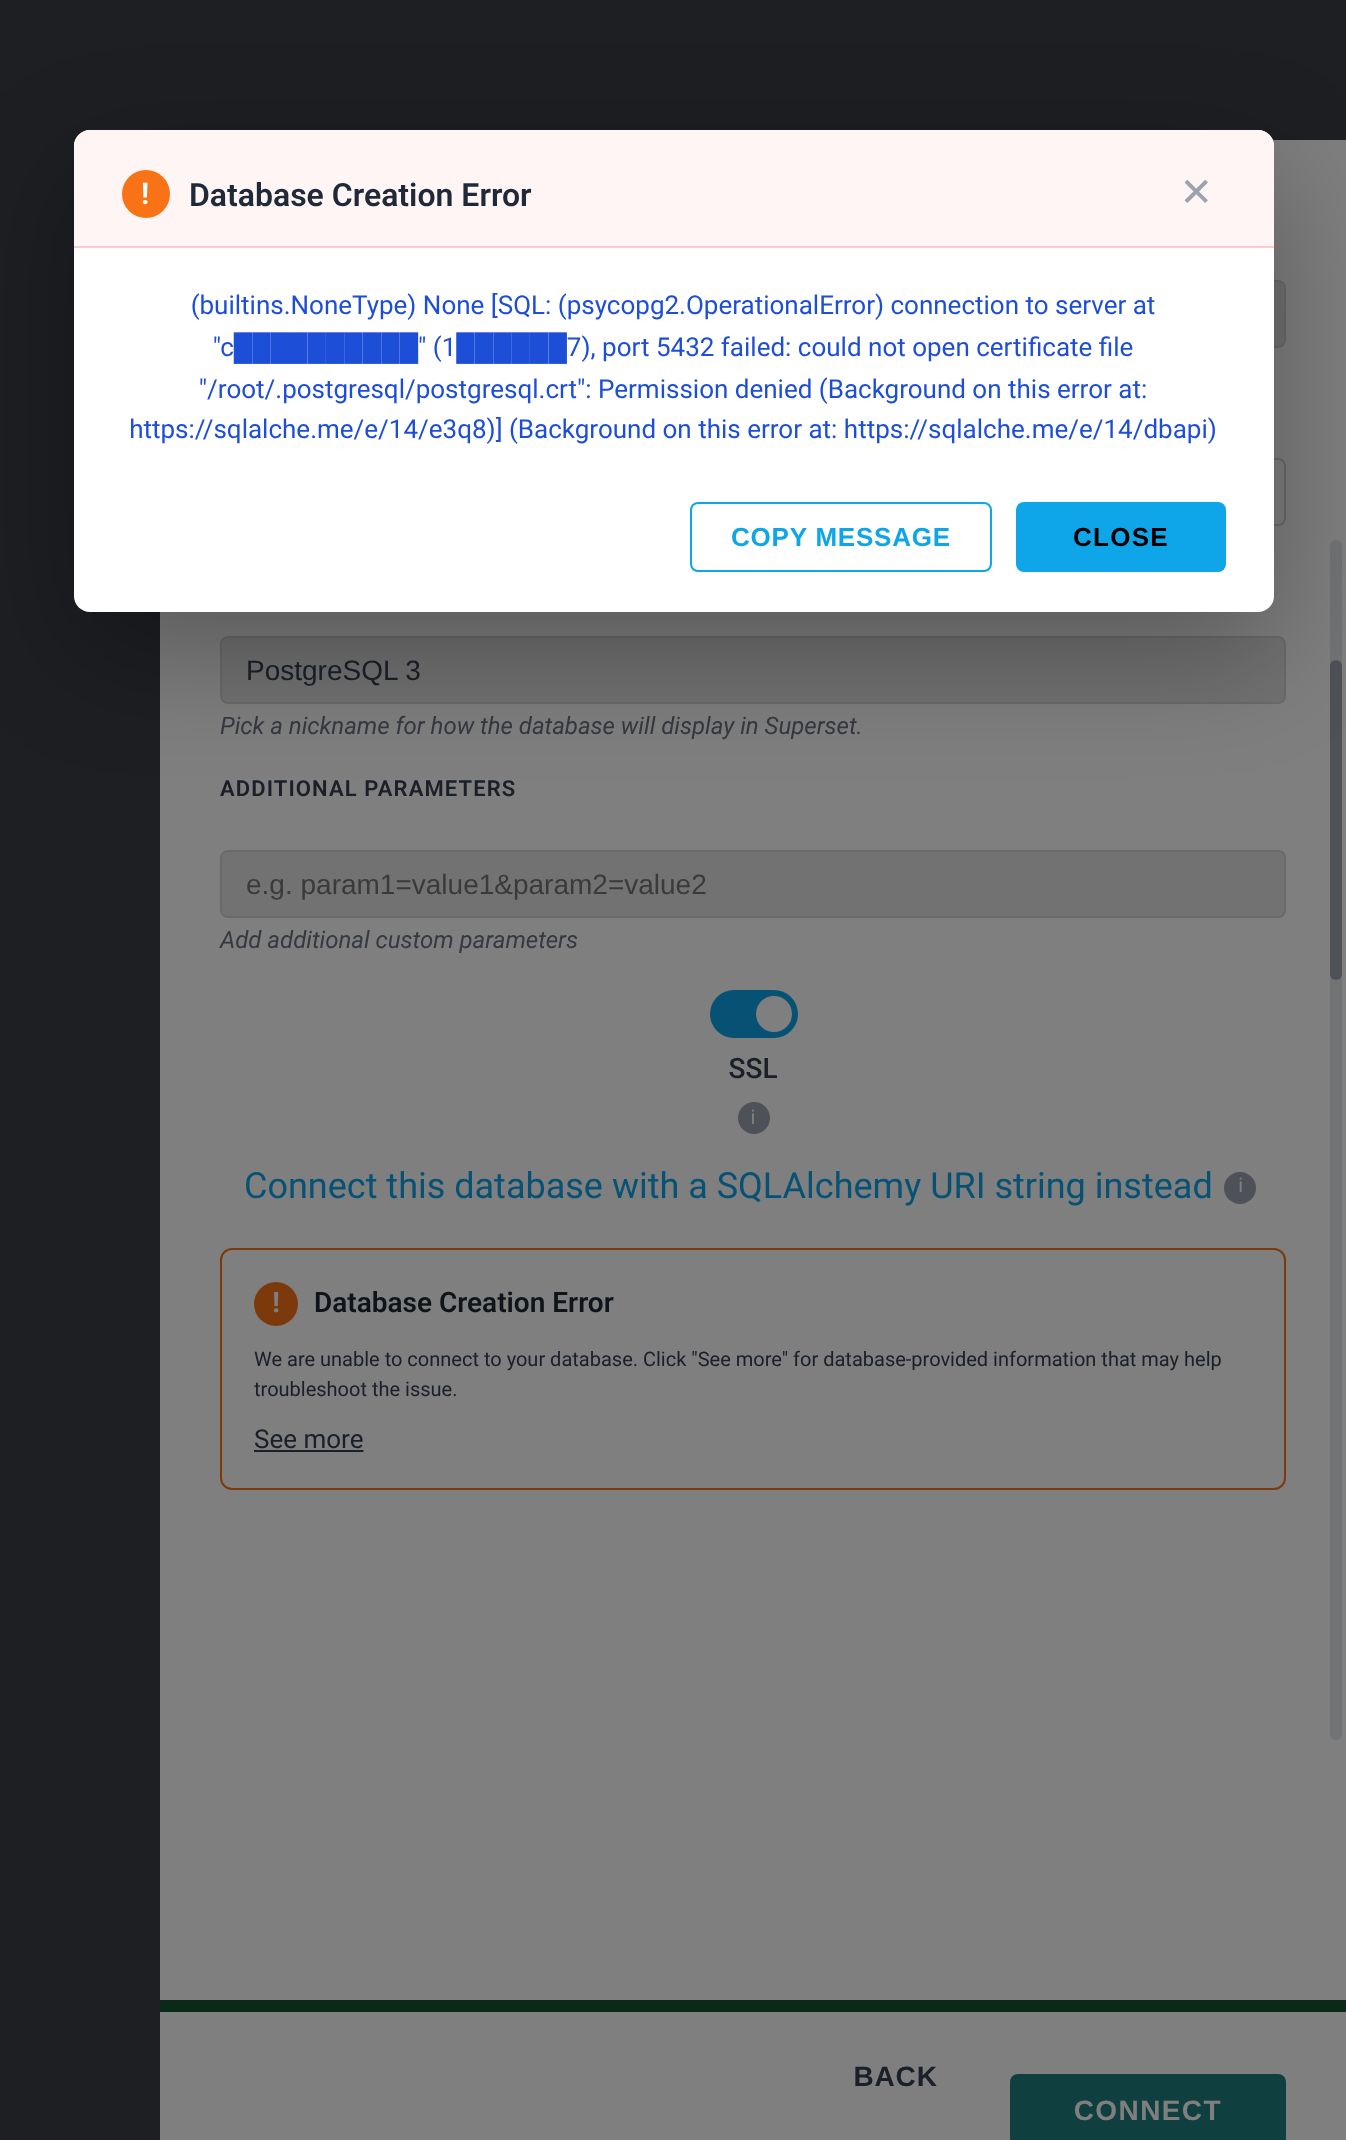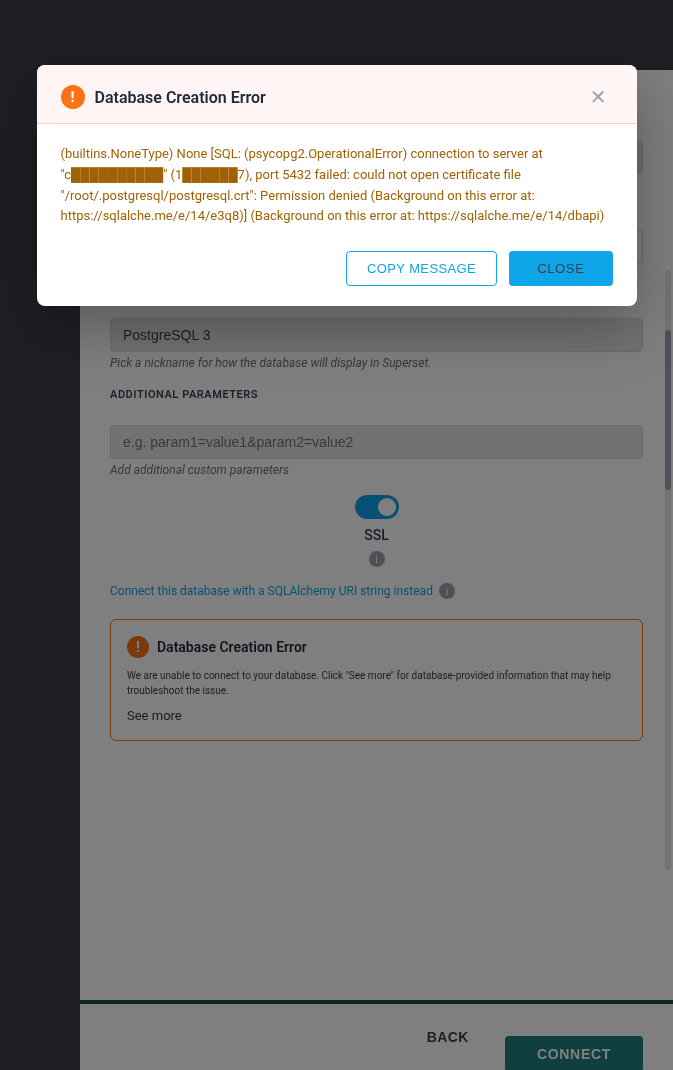--- a/index.html
+++ b/index.html
@@ -139,23 +139,24 @@
       display: inline-flex;
       align-items: center;
       justify-content: center;
       color: #fff;
       font-size: 10px;
       cursor: pointer;
     }
 
     .connect-link {
       color: #0ea5e9;
-      font-size: 12px;
+      font-size: 18px;
       text-decoration: none;
       cursor: pointer;
+      margin-left: 12px;
     }
 
     .connect-link-row {
       display: flex;
       align-items: center;
       gap: 6px;
       margin: 10px 0 20px;
     }
 
     
@@ -198,32 +199,33 @@
       font-size: 10px;
       color: #374151;
       line-height: 1.5;
     }
 
     .see-more-link {
       display: inline-block;
       margin-top: 10px;
       color: #374151;
       font-size: 13px;
+      text-decoration: underline;
       cursor: pointer;
     }
 
     
     .action-bar {
       position: absolute;
       bottom: 0;
       left: 80px;
       right: 0;
       height: 70px;
       background: #fff;
-      border-top: 4px solid #14532d;
+      border-top: 6px solid #14532d;
       display: flex;
       align-items: center;
       justify-content: flex-end;
       padding: 0 30px;
       gap: 12px;
       z-index: 3;
     }
 
     .btn-back {
       background: transparent;
@@ -309,50 +311,51 @@
       padding: 2px 6px;
       line-height: 1;
     }
 
     .modal-body {
       padding: 20px 24px 24px;
     }
 
     .modal-error-text {
       font-size: 13px;
-      color: #a16207;
+      color: #1d4ed8;
       line-height: 1.6;
+      text-align: center;
     }
 
     .modal-footer {
       display: flex;
       justify-content: flex-end;
       gap: 12px;
       padding: 0 24px 20px;
     }
 
     .btn-copy {
       background: transparent;
       border: 1px solid #0ea5e9;
       color: #0ea5e9;
       border-radius: 4px;
       font-size: 13px;
-      font-weight: 400;
+      font-weight: 700;
       padding: 9px 20px;
       cursor: pointer;
       letter-spacing: 0.03em;
     }
 
     .btn-close-modal {
       background: #0ea5e9;
-      color: #404040;
+      color: #000000;
       border: none;
       border-radius: 4px;
       font-size: 13px;
-      font-weight: 400;
+      font-weight: 700;
       padding: 9px 28px;
       cursor: pointer;
       letter-spacing: 0.05em;
     }
 
     
     .scrollbar {
       position: absolute;
       right: 2px;
       top: 200px;

